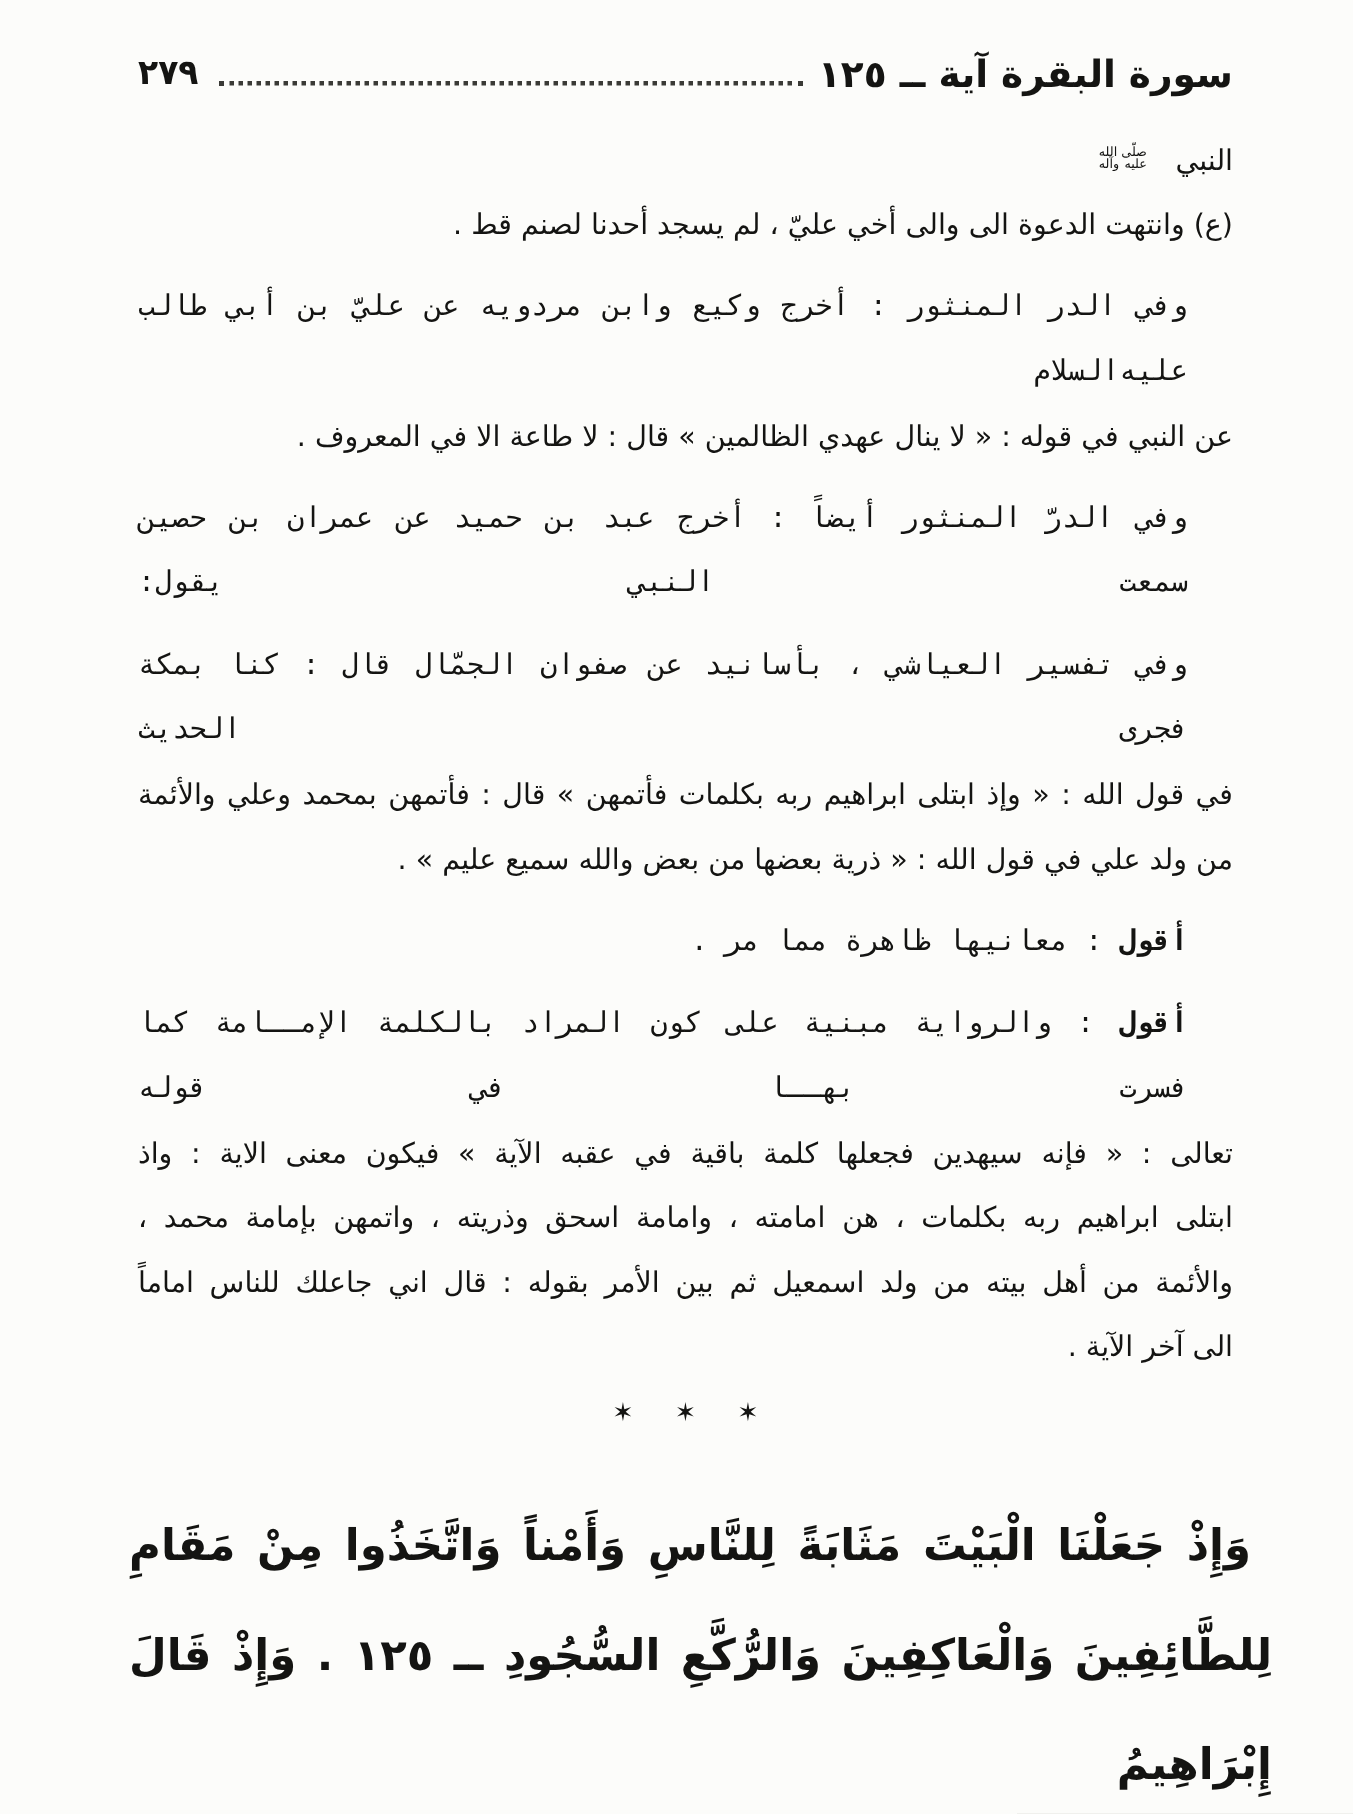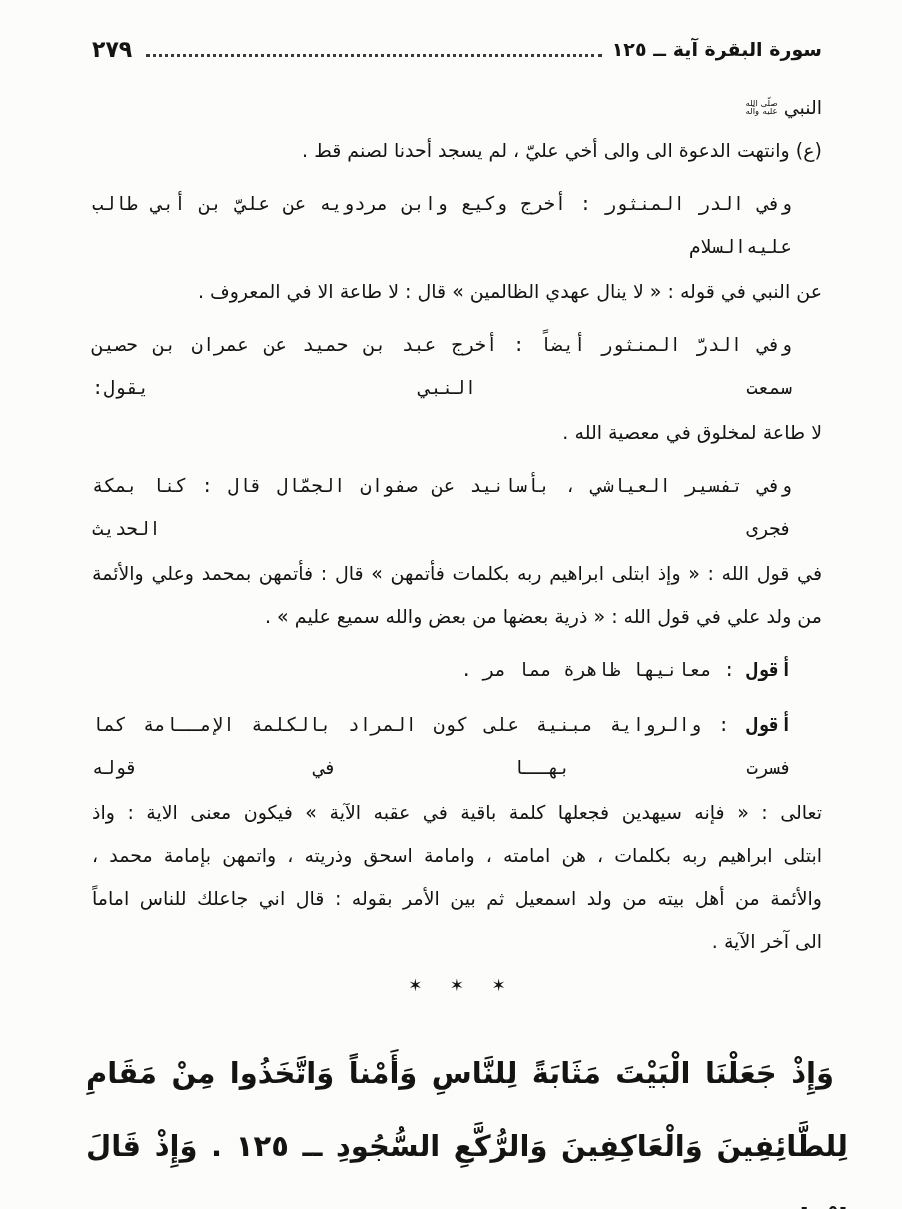--- a/index.html
+++ b/index.html
@@ -14,21 +14,21 @@
     box-sizing:border-box;
     padding:34px 80px 0 92px;
     overflow:hidden;
   }
   
   .hdr{
     display:flex;align-items:center;
     font-weight:bold;
     height:30px;
   }
-  .hdr-title{font-size:19px;white-space:nowrap;}
+  .hdr-title{font-size:25px;white-space:nowrap;}
   .hdr-leader{
     flex:1;
     border-bottom:3px dotted #3a3a36;
     height:12px;
     margin:0 10px 0 14px;
   }
   .hdr-num{font-size:22px;white-space:nowrap;transform:scaleY(1.05);}
   
   .body-block{margin-top:22px;font-size:19px;}
   .para{margin:0 0 12px 0;}
@@ -36,21 +36,21 @@
   .fl{text-align:justify;text-align-last:justify;}
   .ll{}
   .ind{padding-right:30px;font-family:Liberation Mono, monospace;}
   .lead{font-weight:bold;}
   
   .pbuh{
     display:inline-flex;flex-direction:column;
     vertical-align:middle;
     font-size:8.5px;line-height:8px;
     text-align:center;
-    margin:0 6px;
+    margin:0 19px;
     transform:translateY(-2px);
   }
   .pbuh span{display:block;}
   
   .stars{
     margin-top:10px;
     text-align:center;
     font-size:17px;
     word-spacing:22px;
     color:#141412;
@@ -93,21 +93,20 @@
       <div class="pline ll">(ع) وانتهت الدعوة الى والى أخي عليّ ، لم يسجد أحدنا لصنم قط .</div>
     </div>
 
     <div class="para">
       <div class="pline fl ind">وفي الدر المنثور : أخرج وكيع وابن مردويه عن عليّ بن أبي طالب عليه‌السلام</div>
       <div class="pline ll">عن النبي في قوله : « لا ينال عهدي الظالمين » قال : لا طاعة الا في المعروف .</div>
     </div>
 
     <div class="para">
       <div class="pline fl ind">وفي الدرّ المنثور أيضاً : أخرج عبد بن حميد عن عمران بن حصين سمعت النبي يقول:</div>
-      <div class="pline ll">لا طاعة لمخلوق في معصية الله .</div>
     </div>
 
     <div class="para">
       <div class="pline fl ind">وفي تفسير العياشي ، بأسانيد عن صفوان الجمّال قال : كنا بمكة فجرى الحديث</div>
       <div class="pline fl">في قول الله : « وإذ ابتلى ابراهيم ربه بكلمات فأتمهن » قال : فأتمهن بمحمد وعلي والأئمة</div>
       <div class="pline ll">من ولد علي في قول الله : « ذرية بعضها من بعض والله سميع عليم » .</div>
     </div>
 
     <div class="para">
       <div class="pline ll ind">

